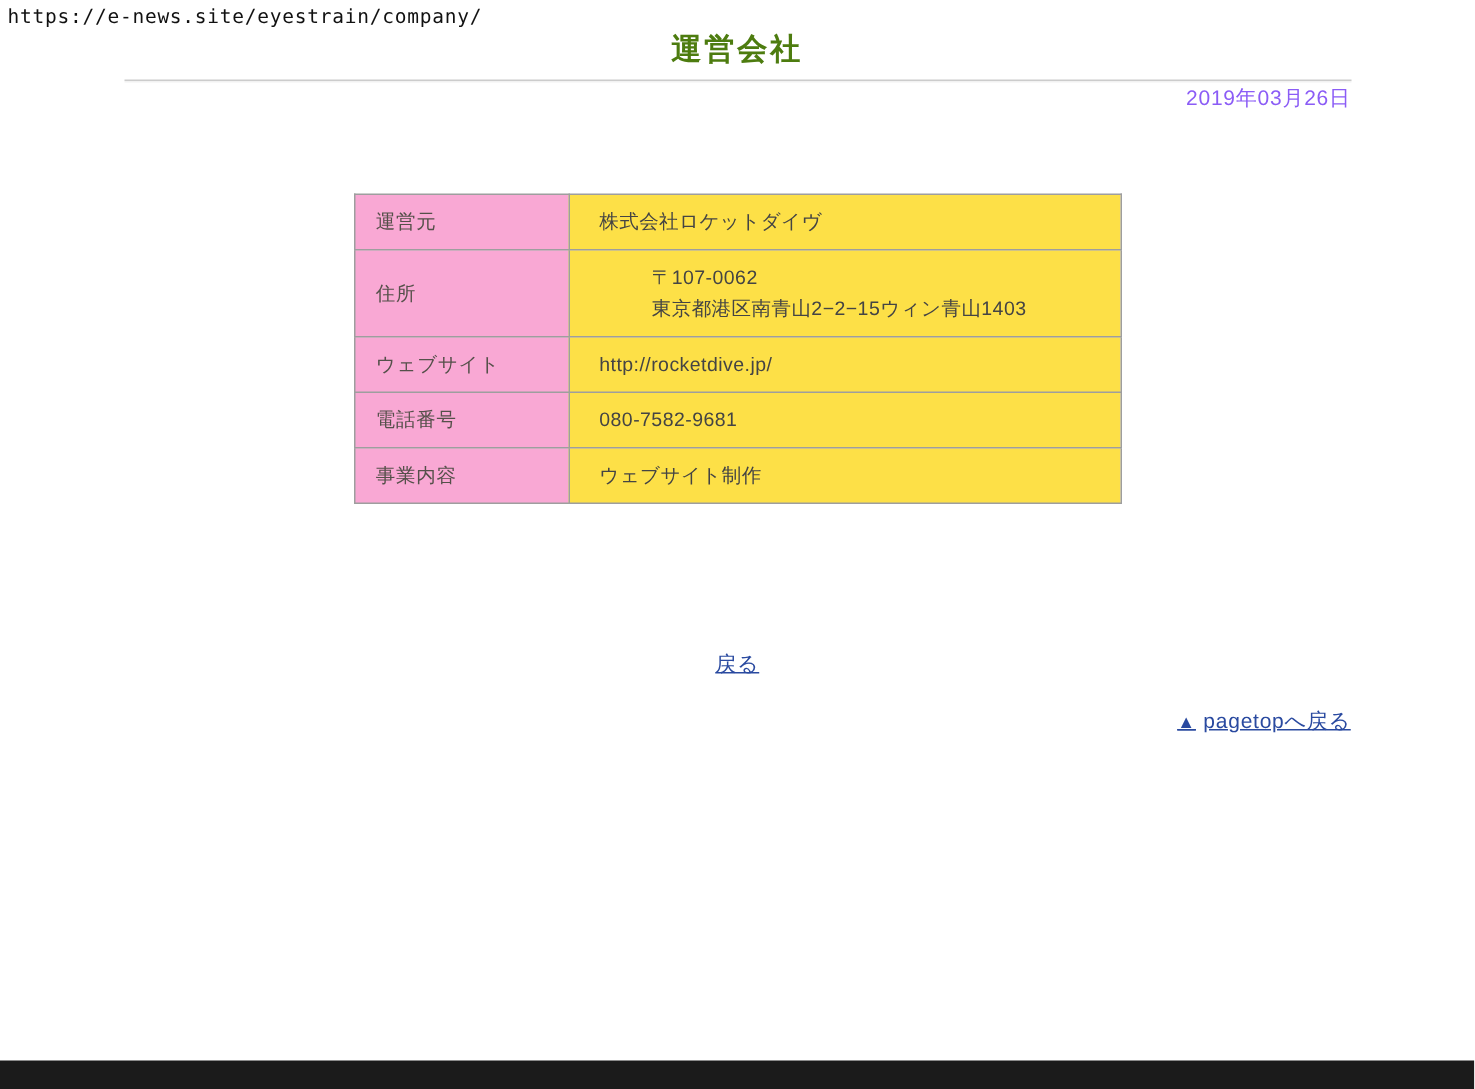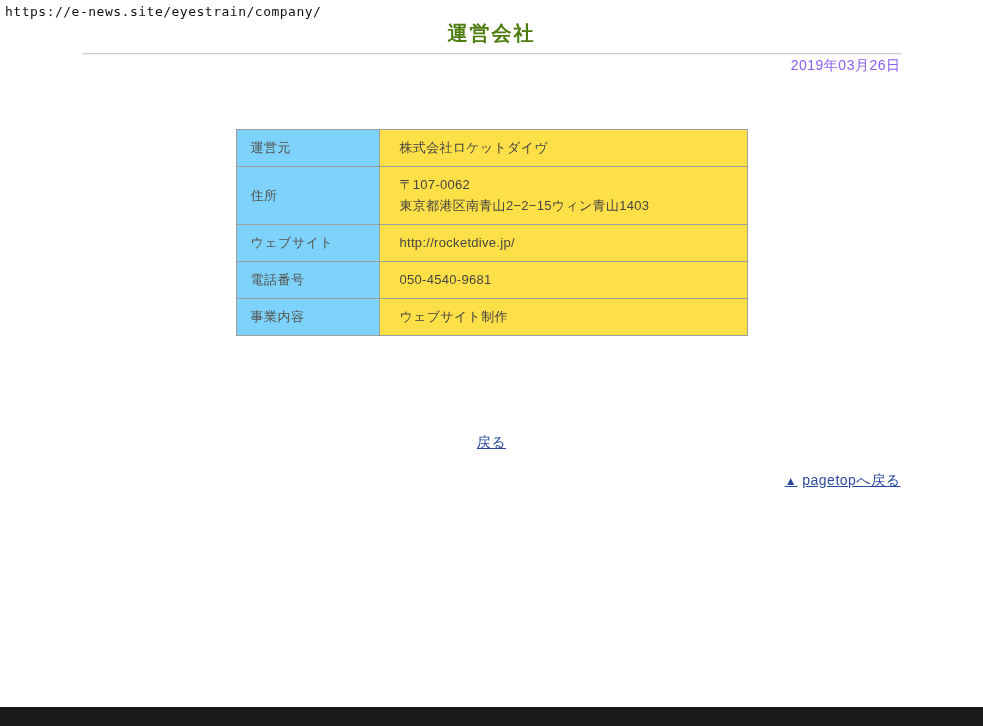--- a/index.html
+++ b/index.html
@@ -62,32 +62,32 @@
   table.company-table td {
     border: 1px solid #9e9e9e;
     font-size: 13px;
     font-weight: normal;
     text-align: left;
     vertical-align: middle;
     line-height: 16px;
   }
   table.company-table th {
     width: 143px;
-    background: #7dd3fc;
+    background: #f9a8d4;
     color: #55504a;
     padding: 10px 14px;
     letter-spacing: 0.5px;
   }
   table.company-table td {
     background: #fde047;
     color: #444444;
     padding: 10px 20px;
     letter-spacing: 0.3px;
   }
-  td .value-line { display: block; }
+  td .value-line { display: block; margin-left: 35px; }
   td .value-line + .value-line { margin-top: 5px; }
   .back-wrap {
     text-align: center;
     margin-top: 98px;
     font-size: 14px;
   }
   .pagetop-wrap {
     text-align: right;
     margin-top: 20px;
     font-size: 14px;
@@ -139,21 +139,21 @@
             <span class="value-line">〒107-0062</span>
             <span class="value-line">東京都港区南青山2−2−15ウィン青山1403</span>
           </td>
         </tr>
         <tr>
           <th>ウェブサイト</th>
           <td>http://rocketdive.jp/</td>
         </tr>
         <tr>
           <th>電話番号</th>
-          <td>050-4540-9681</td>
+          <td>080-7582-9681</td>
         </tr>
         <tr>
           <th>事業内容</th>
           <td>ウェブサイト制作</td>
         </tr>
       </tbody>
     </table>
 
     <div class="back-wrap">
       <a class="page-link" href="#">戻る</a>

